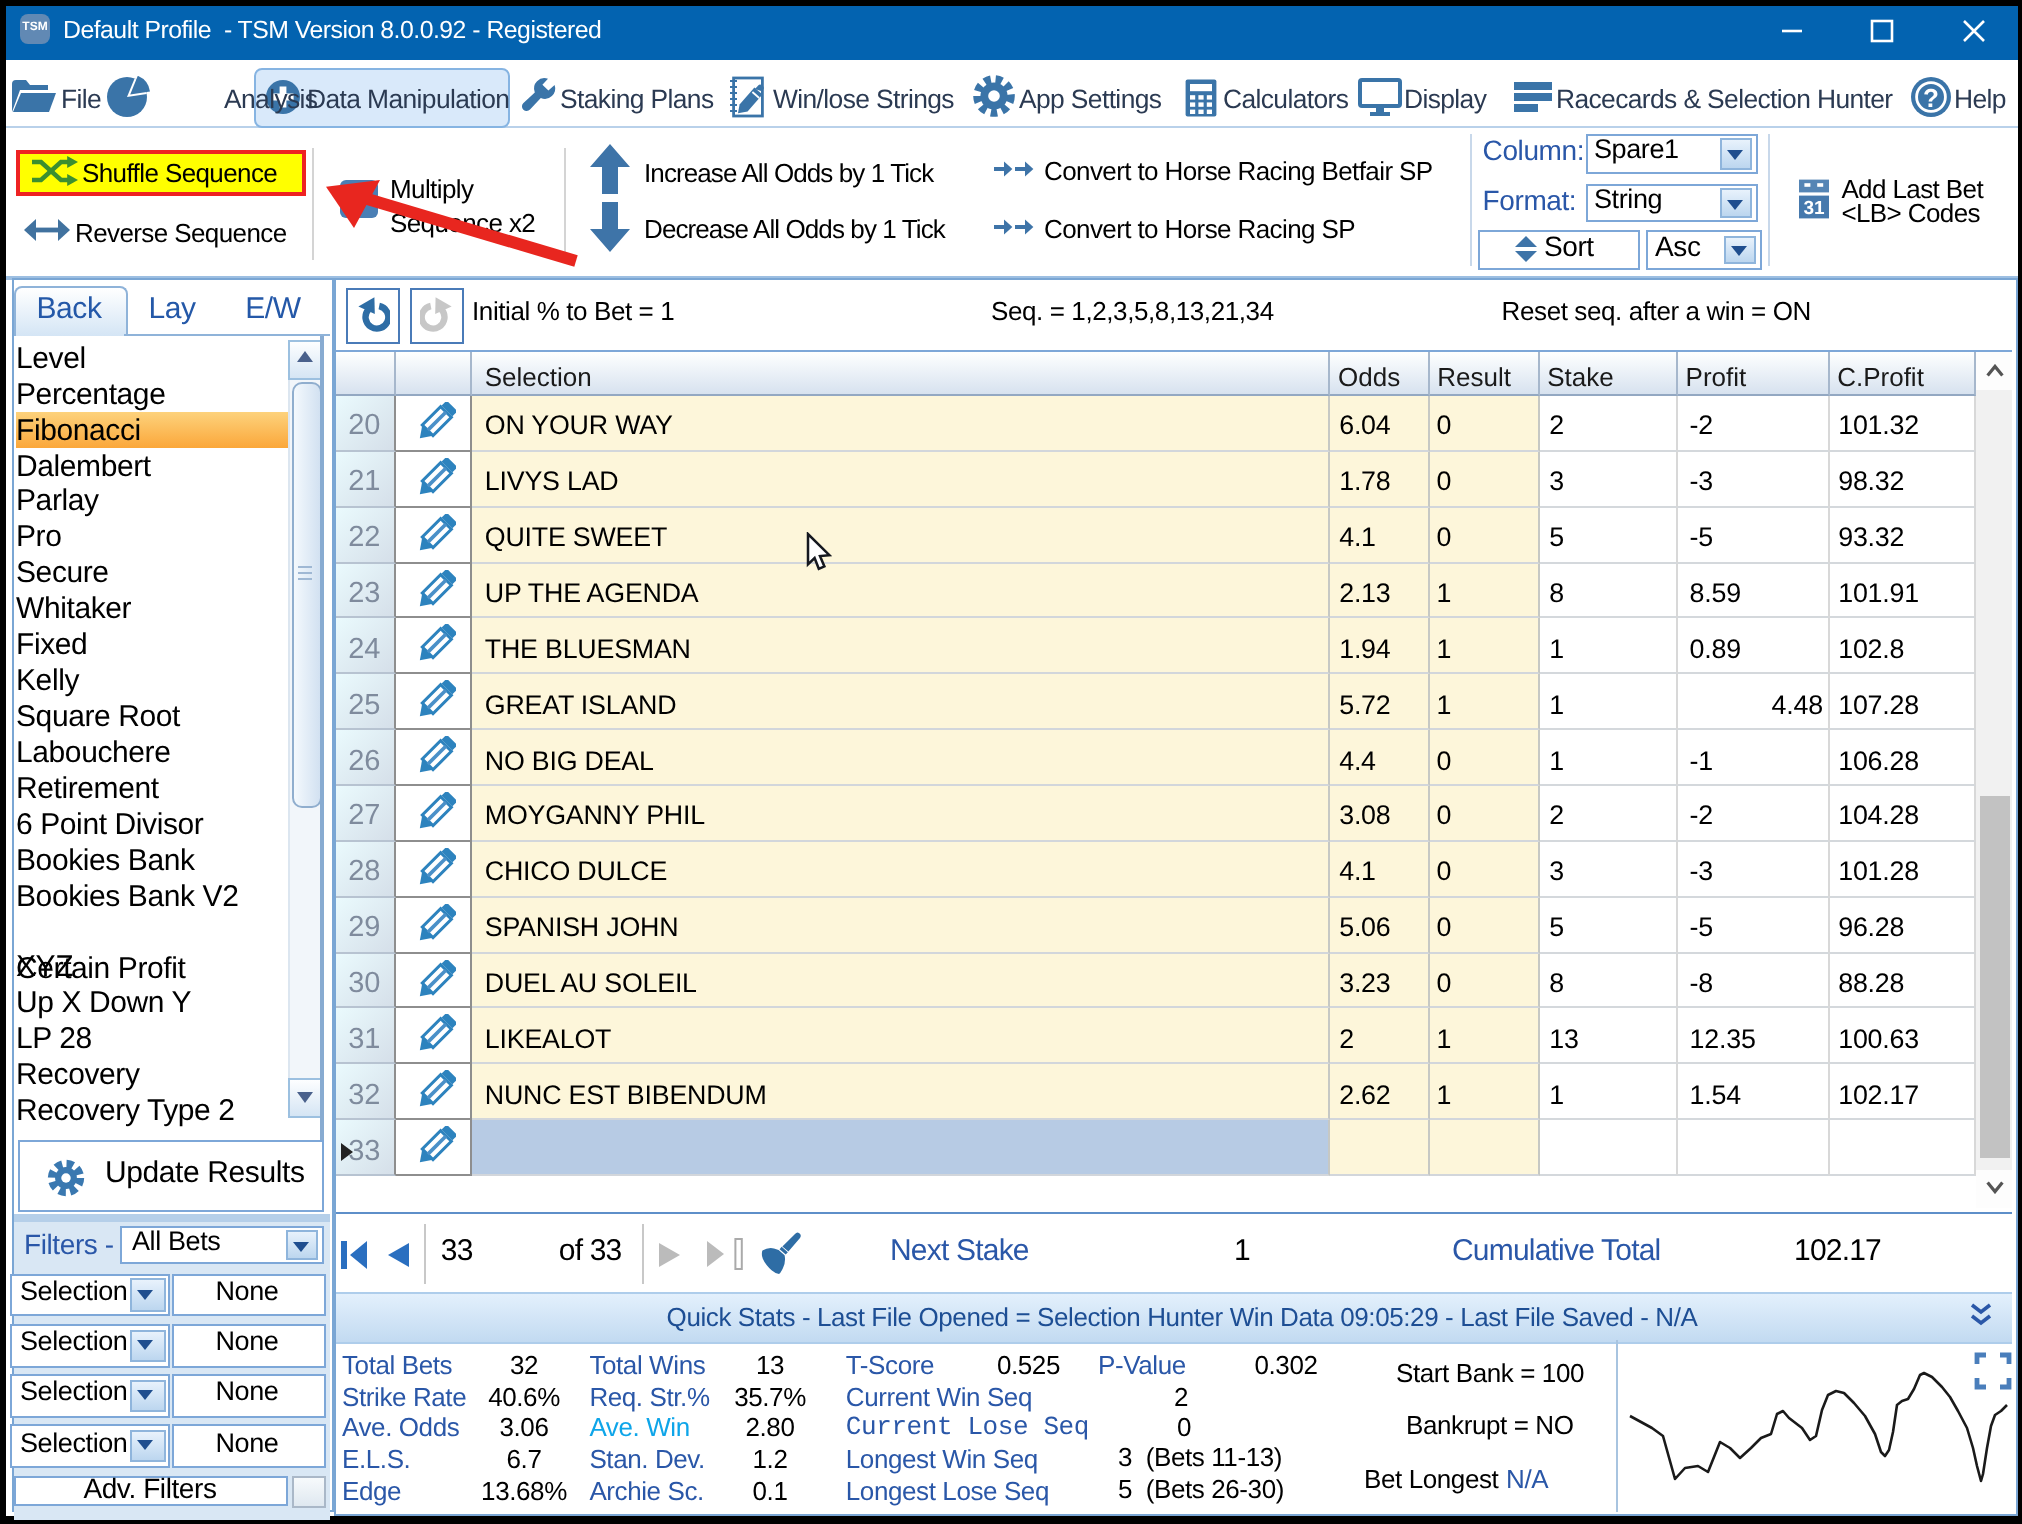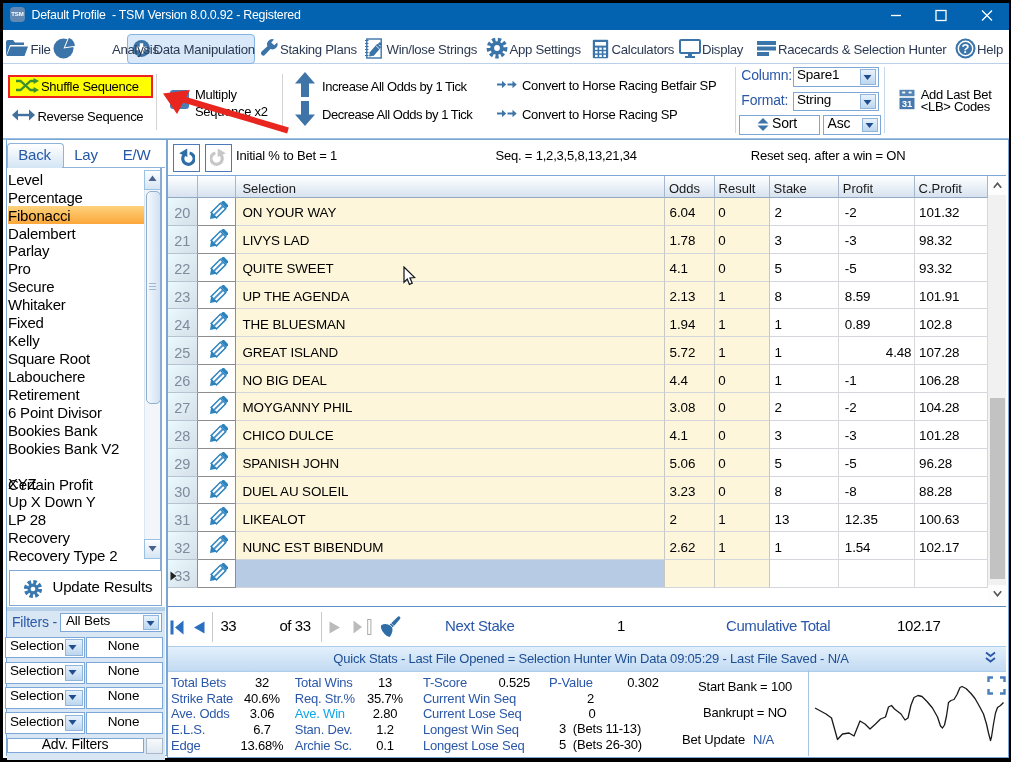--- a/index.html
+++ b/index.html
@@ -843,33 +843,33 @@
 <div class="t" style="font-size:13px;color:#2a57a8;font-weight:normal;letter-spacing:-0.2px;left:294.7px;top:691.6px;">Req. Str.%</div>
 <div class="t" style="font-size:13px;color:#000;font-weight:normal;letter-spacing:-0.2px;left:285px;width:200px;text-align:center;top:691.6px;">35.7%</div>
 <div class="t" style="font-size:13px;color:#0ea5e9;font-weight:normal;letter-spacing:-0.2px;left:294.7px;top:706.7px;">Ave. Win</div>
 <div class="t" style="font-size:13px;color:#000;font-weight:normal;letter-spacing:-0.2px;left:285px;width:200px;text-align:center;top:706.7px;">2.80</div>
 <div class="t" style="font-size:13px;color:#2a57a8;font-weight:normal;letter-spacing:-0.2px;left:294.7px;top:723.2px;">Stan. Dev.</div>
 <div class="t" style="font-size:13px;color:#000;font-weight:normal;letter-spacing:-0.2px;left:285px;width:200px;text-align:center;top:723.2px;">1.2</div>
 <div class="t" style="font-size:13px;color:#2a57a8;font-weight:normal;letter-spacing:-0.2px;left:294.7px;top:739.4px;">Archie Sc.</div>
 <div class="t" style="font-size:13px;color:#000;font-weight:normal;letter-spacing:-0.2px;left:285px;width:200px;text-align:center;top:739.4px;">0.1</div>
 <div class="t" style="font-size:13px;color:#2a57a8;font-weight:normal;letter-spacing:-0.2px;left:422.9px;top:675.9px;">T-Score</div>
 <div class="t" style="font-size:13px;color:#2a57a8;font-weight:normal;letter-spacing:-0.2px;left:422.9px;top:691.6px;">Current Win Seq</div>
-<div class="t" style="font-size:13px;color:#2a57a8;font-weight:normal;letter-spacing:-0.2px;left:422.9px;top:706.7px;">Current Lose Seq</div>
+<div class="t" style="font-size:13px;color:#2a57a8;font-weight:normal;letter-spacing:-0.2px;left:422.9px;top:706.7px;font-family:Liberation Mono, monospace;">Current Lose Seq</div>
 <div class="t" style="font-size:13px;color:#2a57a8;font-weight:normal;letter-spacing:-0.2px;left:422.9px;top:723.2px;">Longest Win Seq</div>
 <div class="t" style="font-size:13px;color:#2a57a8;font-weight:normal;letter-spacing:-0.2px;left:422.9px;top:739.4px;">Longest Lose Seq</div>
 <div class="t" style="font-size:13px;color:#000;font-weight:normal;letter-spacing:-0.2px;left:330px;width:200px;text-align:right;top:675.9px;">0.525</div>
 <div class="t" style="font-size:13px;color:#2a57a8;font-weight:normal;letter-spacing:-0.2px;left:549px;top:675.9px;">P-Value</div>
 <div class="t" style="font-size:13px;color:#000;font-weight:normal;letter-spacing:-0.2px;left:543px;width:200px;text-align:center;top:675.9px;">0.302</div>
 <div class="t" style="font-size:13px;color:#000;font-weight:normal;letter-spacing:-0.2px;left:490.5px;width:200px;text-align:center;top:691.6px;">2</div>
 <div class="t" style="font-size:13px;color:#000;font-weight:normal;letter-spacing:-0.2px;left:492px;width:200px;text-align:center;top:706.7px;">0</div>
 <div class="t" style="font-size:13px;color:#000;font-weight:normal;letter-spacing:-0.2px;left:559px;top:722.2px;">3&nbsp; (Bets 11-13)</div>
 <div class="t" style="font-size:13px;color:#000;font-weight:normal;letter-spacing:-0.2px;left:559px;top:737.9px;">5&nbsp; (Bets 26-30)</div>
 <div class="t" style="font-size:13px;color:#000;font-weight:normal;letter-spacing:-0.2px;left:698px;top:679.9px;">Start Bank = 100</div>
 <div class="t" style="font-size:13px;color:#000;font-weight:normal;letter-spacing:-0.2px;left:703px;top:706.4px;">Bankrupt = NO</div>
-<div class="t" style="font-size:13px;color:#000;font-weight:normal;letter-spacing:-0.2px;left:682px;top:732.9px;">Bet Update</div>
+<div class="t" style="font-size:13px;color:#000;font-weight:normal;letter-spacing:-0.2px;left:682px;top:732.9px;">Bet Longest</div>
 <div class="t" style="font-size:13px;color:#2a57a8;font-weight:normal;letter-spacing:-0.2px;left:753px;top:732.9px;">N/A</div>
 <div class="vsep" style="left:808px;top:670px;height:86px;background:#a8c4e0;"></div>
 <svg class="abs" style="left:810px;top:670px" width="196" height="86" viewBox="0 0 196 86">
     <polyline points="5,38 16,44 21.5,48 27.5,69.5 32.5,64 39,63 44,66 46,61 50,51 55,54 60,59 65.5,54 70.5,49 75.5,47 78.5,37 81.5,35.5 84.5,39 91,44 95,50 98,48 101,35 104,27.5 108,25.5 112,26.5 117,31.5 122.5,38 127.5,47 130.5,56 132.5,58 134.5,55 136.5,46 138.5,32.5 141,30.5 144,29.5 147,24.5 150,17.5 152,16.5 156,18.5 161,23.5 165,28.5 169,35.5 173.5,44 176.5,54 178.5,63 180.5,70.5 181.5,67 183.5,54 185.5,43 187.5,37.5 190.5,35.5 193.5,32.5" fill="none" stroke="#1a1a1a" stroke-width="1.3" stroke-linejoin="round"></polyline>
   </svg>
 <svg class="abs" style="left:986.5px;top:675.5px" width="19" height="19" viewBox="0 0 19 19">
  <g fill="none" stroke="#4a7ebb" stroke-width="2.4">
  <path d="M1.5 6 V1.5 H6"></path>
       <path d="M13 1.5 H17.5 V6"></path>
  <path d="M17.5 13 V17.5 H13"></path>

